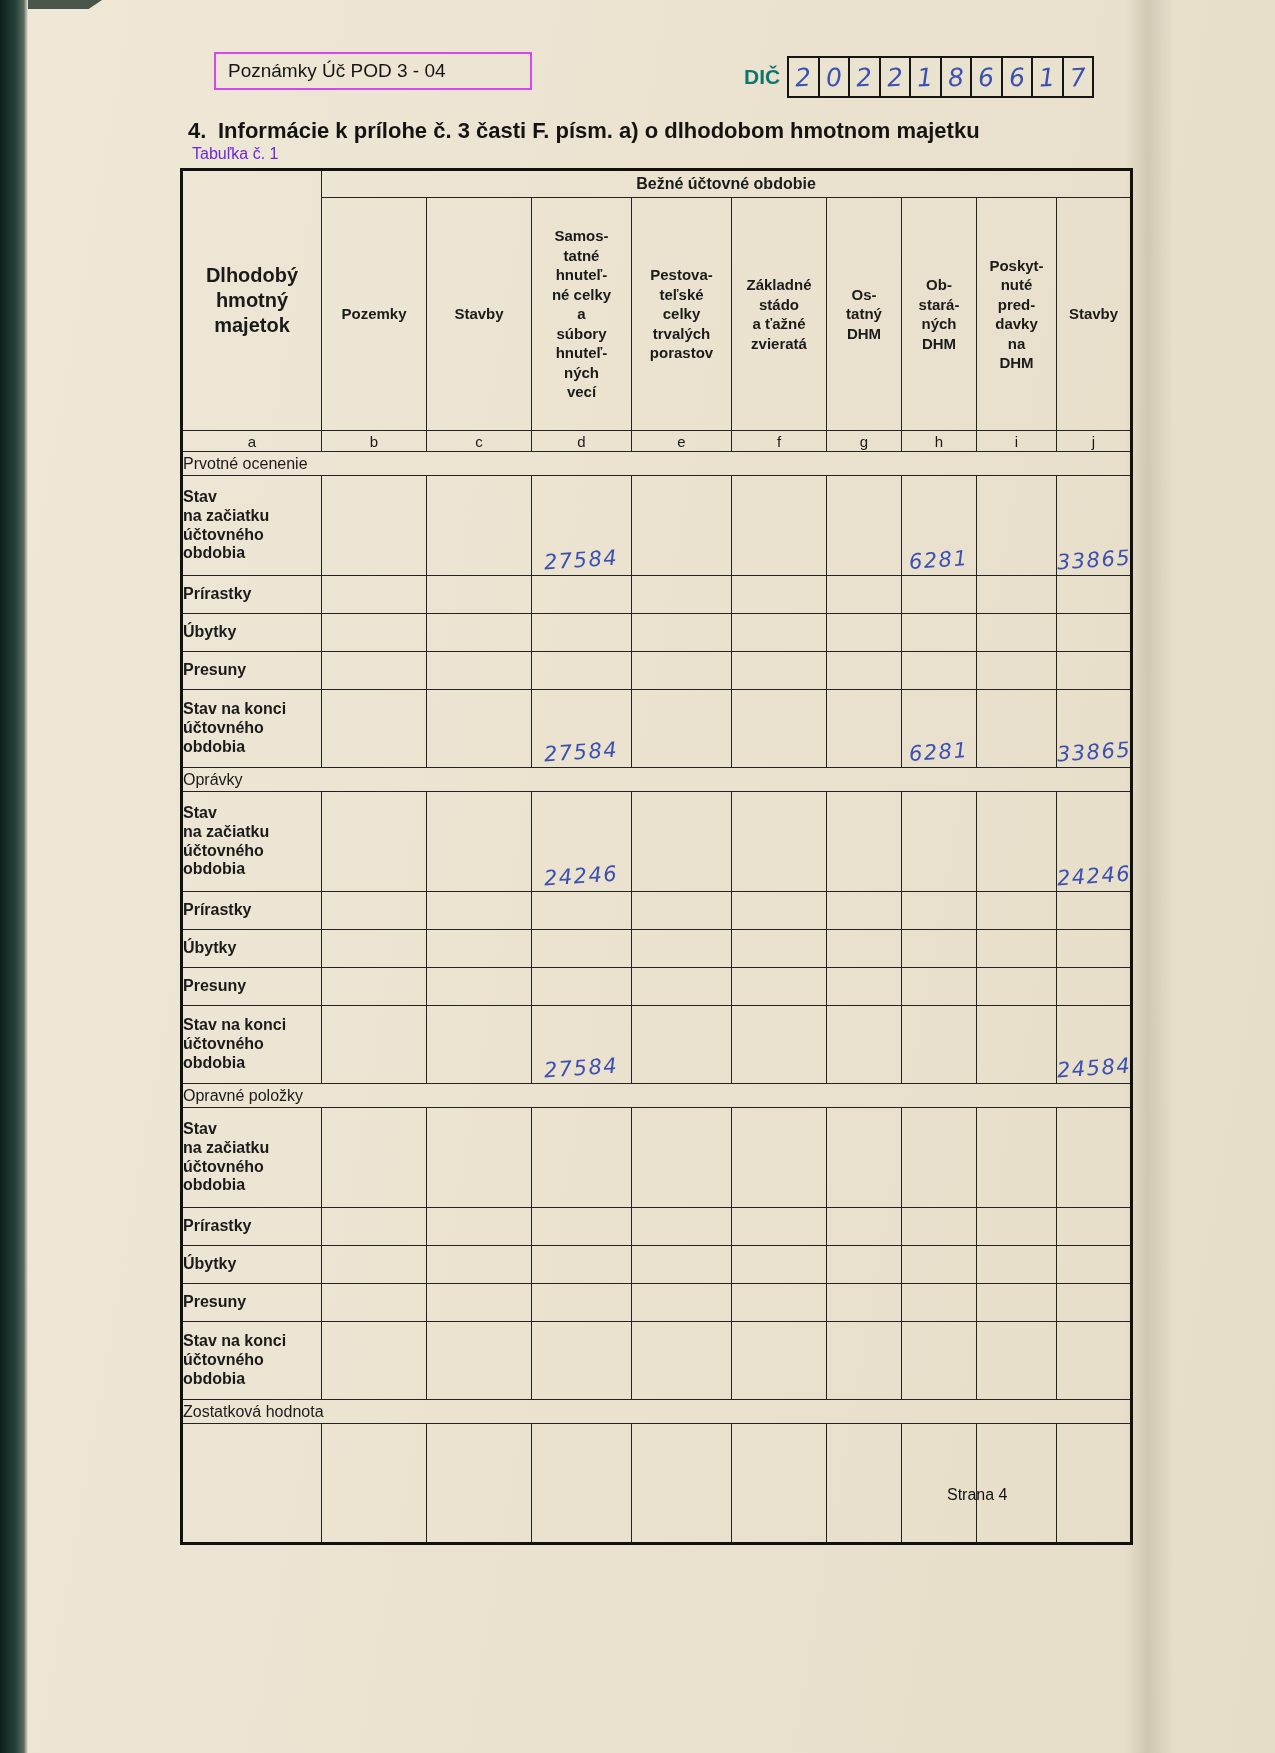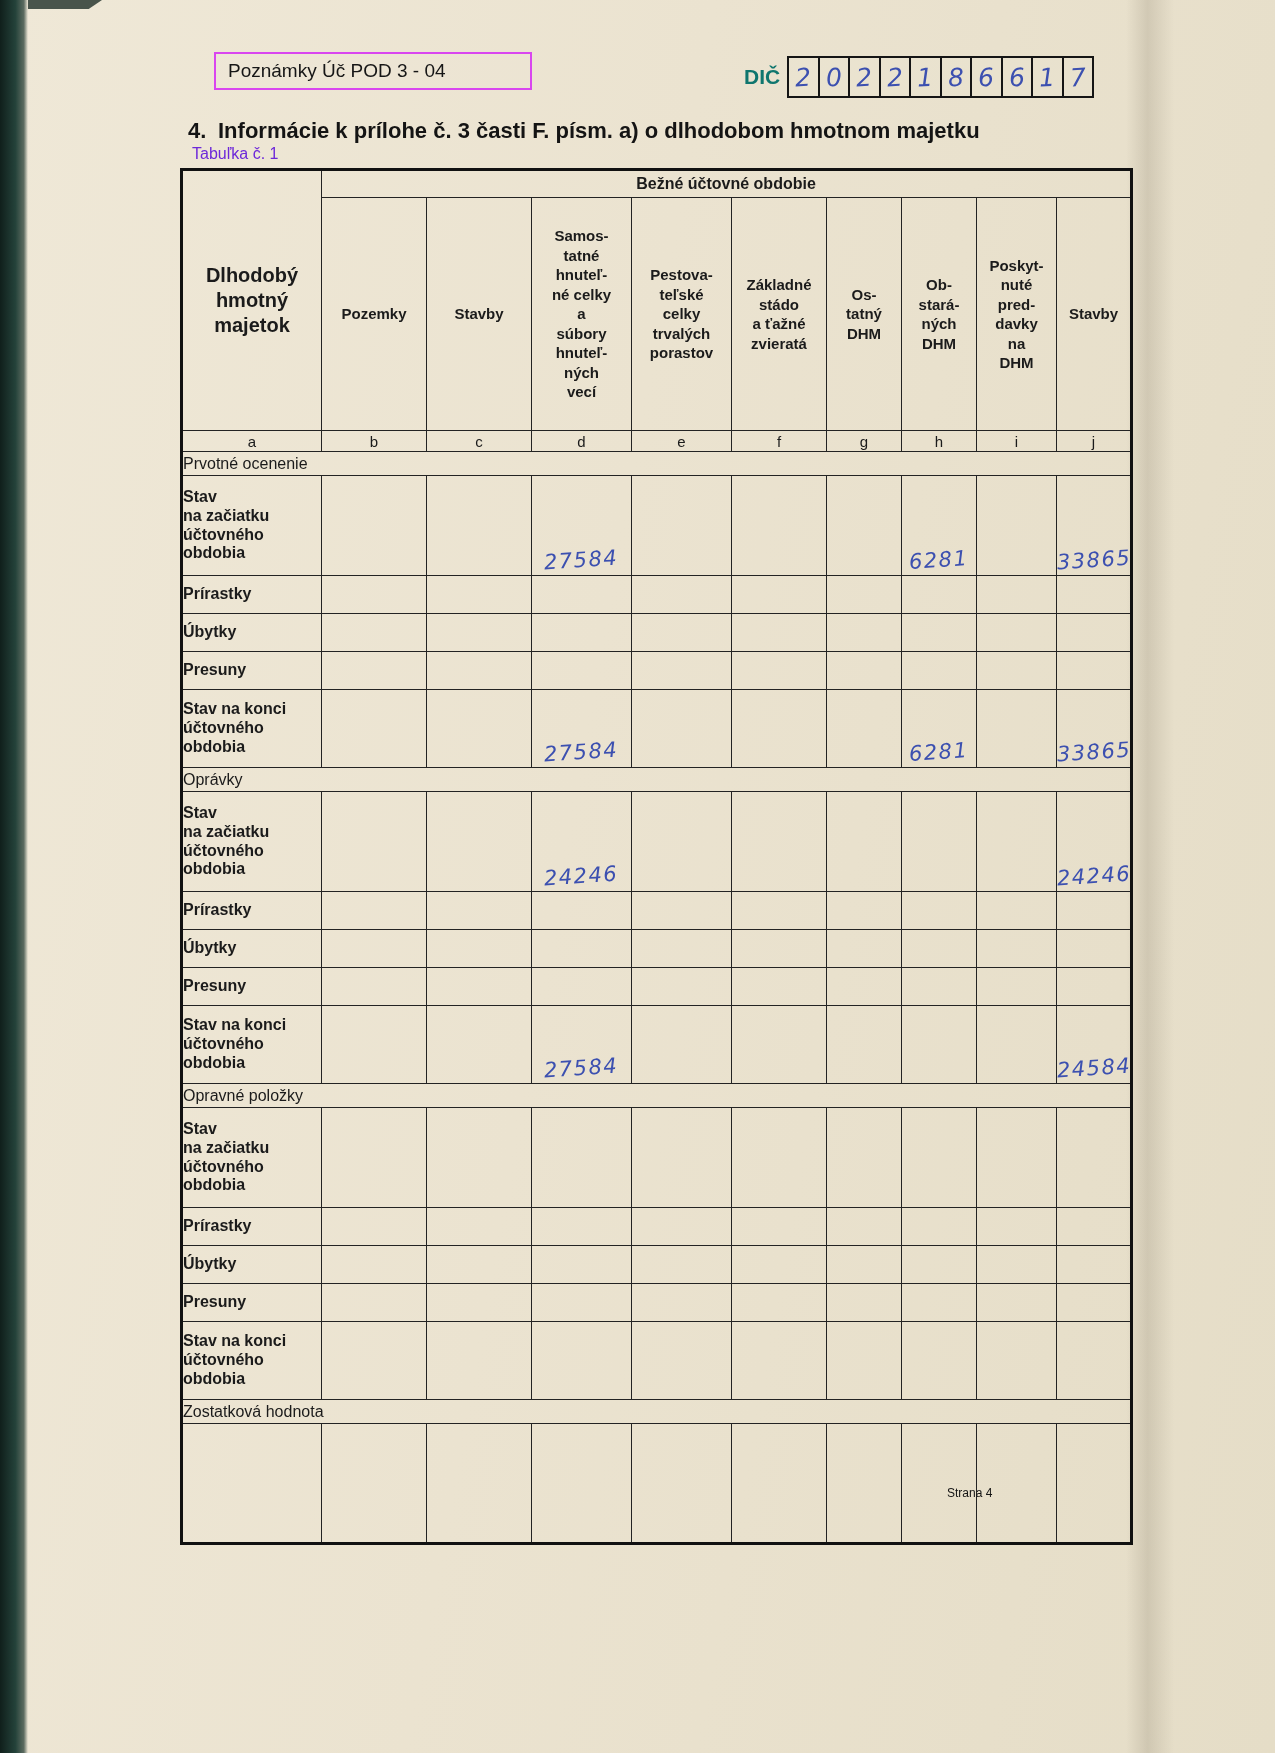--- a/index.html
+++ b/index.html
@@ -42,21 +42,21 @@
   .main-table th,.main-table td{border:1.6px solid #232323;padding:0;}
   .main-table{border:3px solid #111;}
   .corner{font-weight:bold;font-size:20px;text-align:center;vertical-align:middle;white-space:pre-line;line-height:1.25;}
   .period{font-weight:bold;font-size:16px;text-align:center;height:26px;vertical-align:middle;}
   .hdr2 th{height:228px;font-weight:bold;font-size:15px;text-align:center;vertical-align:middle;white-space:pre-line;line-height:1.3;padding:2px;}
   .letters td{height:20px;text-align:center;font-size:15px;vertical-align:middle;}
   .section{font-size:16px;padding:2px 6px;text-align:left;vertical-align:middle;}
   .rowlabel{font-weight:bold;font-size:16px;padding:2px 6px;white-space:pre-line;line-height:1.18;vertical-align:middle;text-align:left;}
   .val{vertical-align:bottom;text-align:center;}
   .val-hand{display:inline-block;font-size:21px;transform:rotate(-4deg);letter-spacing:1.5px;padding-bottom:3px;}
-  .page-number{position:absolute;left:947px;top:1486px;font-size:12px;color:#141414;}
+  .page-number{position:absolute;left:947px;top:1486px;font-size:16px;color:#141414;}
 </style>
 </head>
 <body>
 
 <div class="page">
   <div class="edge-left"></div>
   <div class="edge-top"></div>
   <div class="crease"></div>
 
   <div class="form-id-box">

